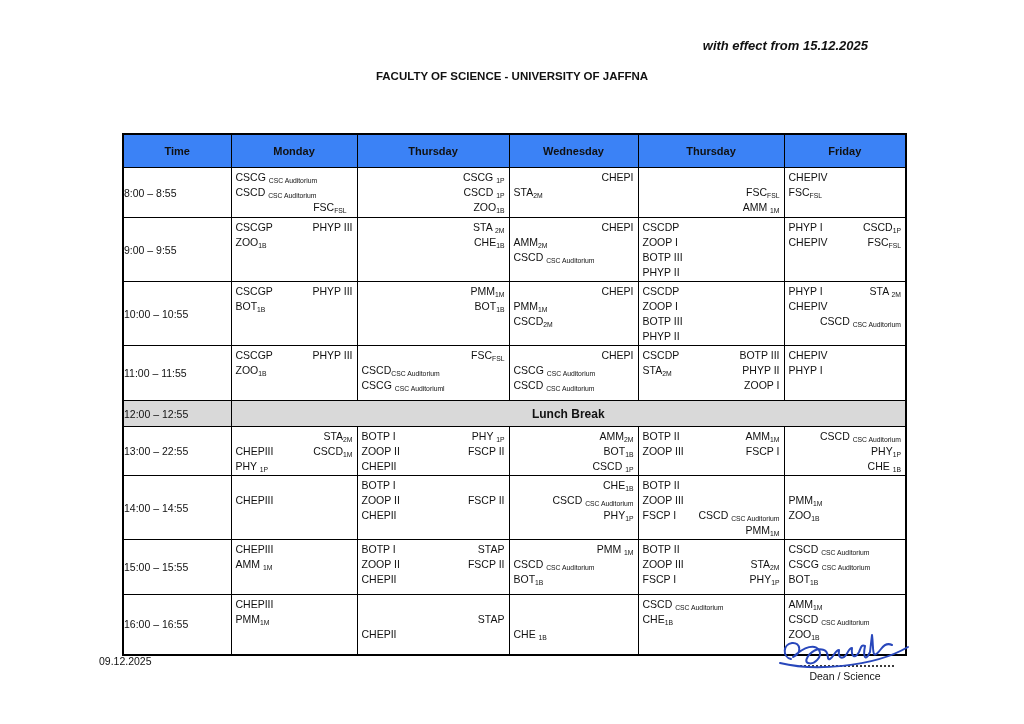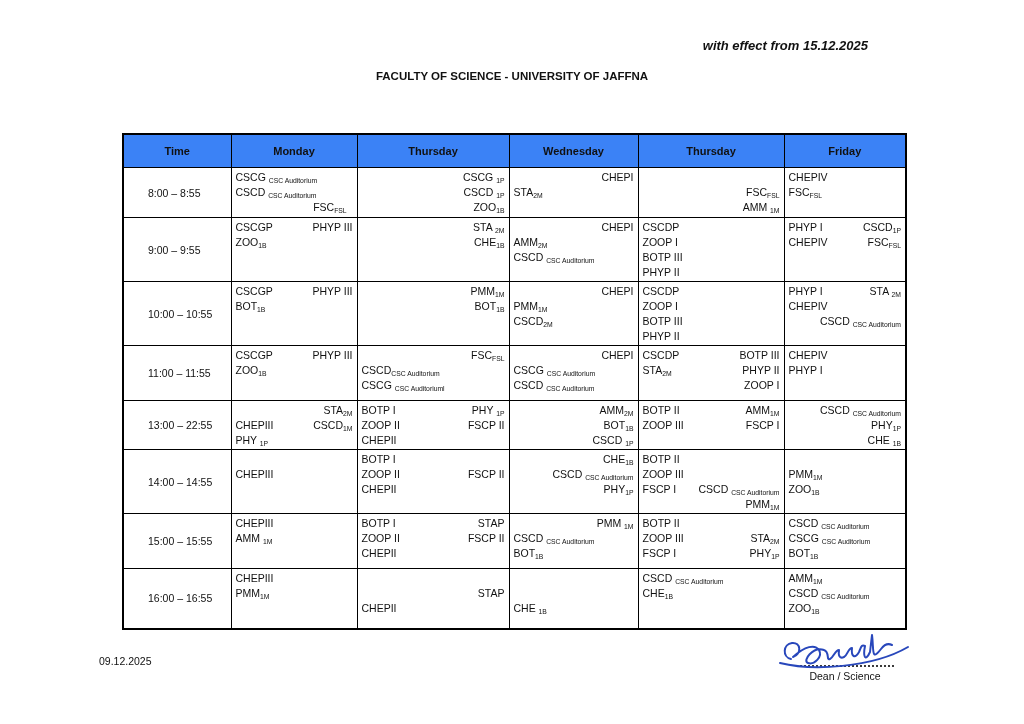--- a/index.html
+++ b/index.html
@@ -19,21 +19,21 @@
   table.tt{
     position:absolute;left:122px;top:133px;
     border-collapse:collapse;table-layout:fixed;
     border:2px solid #000;
   }
   .tt th,.tt td{border:1.5px solid #000;padding:0;}
   .tt th{
     background:#3b82f6;font-size:11px;font-weight:bold;height:32px;text-align:center;
   }
   .tt td.time{
-    font-size:10.5px;padding-left:24px;vertical-align:middle;text-align:left;white-space:nowrap;margin-left:28px;
+    font-size:10.5px;padding-left:0;vertical-align:middle;text-align:left;white-space:nowrap;margin-left:28px;
   }
   .tt td.day{vertical-align:top;padding:2px 4px 1px 4px;font-size:10.5px;}
   .gray{background:#d9d9d9;}
   .tt td.lunch{text-align:center;font-weight:bold;font-size:12px;vertical-align:middle;}
   .ln{display:flex;justify-content:space-between;line-height:15px;min-height:15px;white-space:nowrap;}
   .tt sub{font-size:6.8px;line-height:1;vertical-align:baseline;position:relative;top:2px;}
   .footer-date{position:absolute;left:99px;top:655px;font-size:10.5px;}
   .signature{position:absolute;left:770px;top:632px;width:150px;text-align:center;}
   .sig-svg{display:block;margin:0 auto;}
   .sig-line{border-bottom:2px dotted #3a3a3a;width:98px;margin:-7px auto 3px auto;}
@@ -325,20 +325,24 @@
           <div class="ln">
             <span>CHEPIV</span>
             <span></span>
           </div>
           <div class="ln">
             <span>PHYP I</span>
             <span></span>
           </div>
         </td>
       </tr>
+      <tr style="height: 26px;">
+        <td class="time gray">12:00 – 12:55</td>
+        <td colspan="5" class="lunch gray">Lunch Break</td>
+      </tr>
       <tr style="height: 48px;">
         <td class="time">13:00 – 22:55</td>
         <td class="day">
           <div class="ln">
             <span></span>
             <span>STA<sub>2M</sub></span>
           </div>
           <div class="ln">
             <span>CHEPIII</span>
             <span>CSCD<sub>1M</sub></span>

